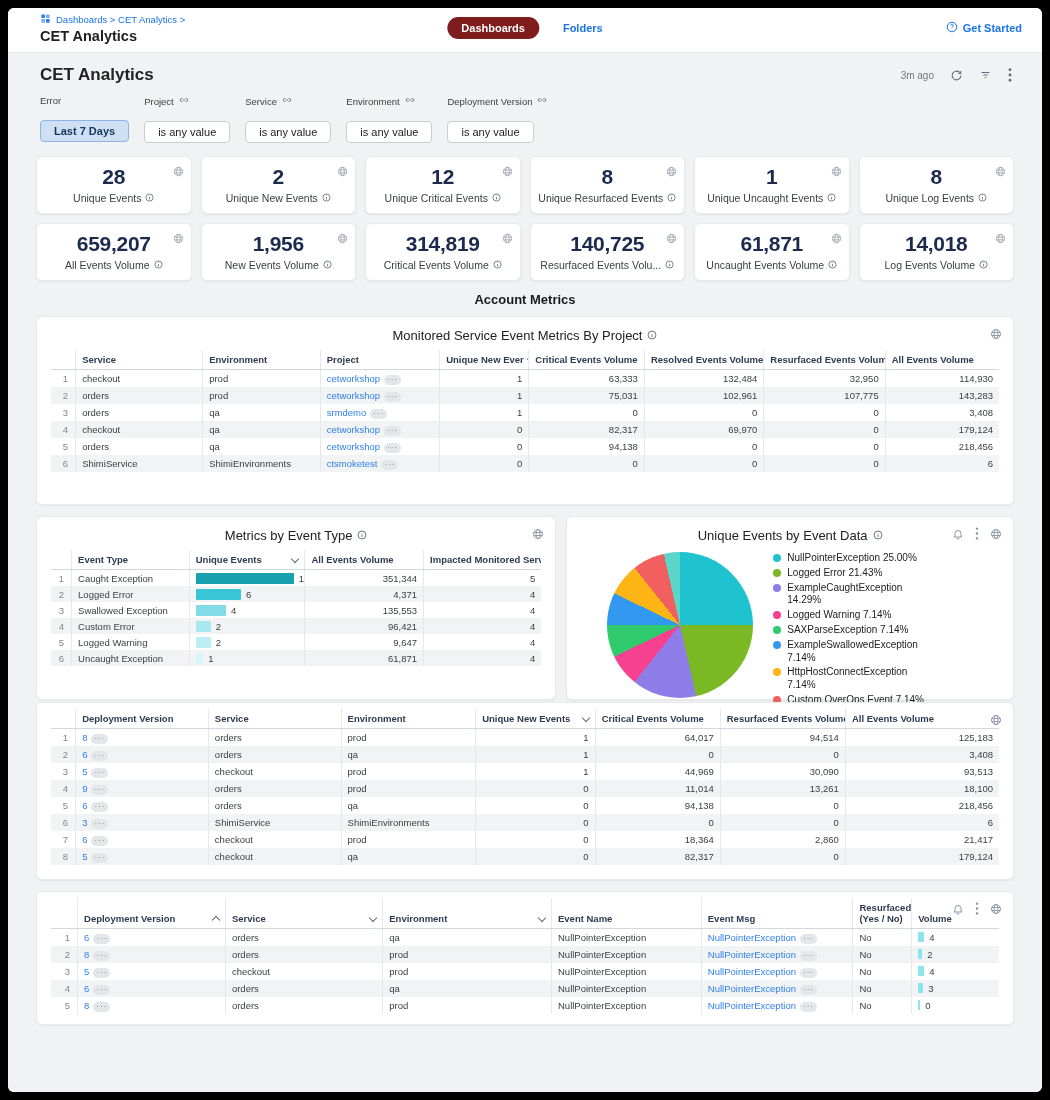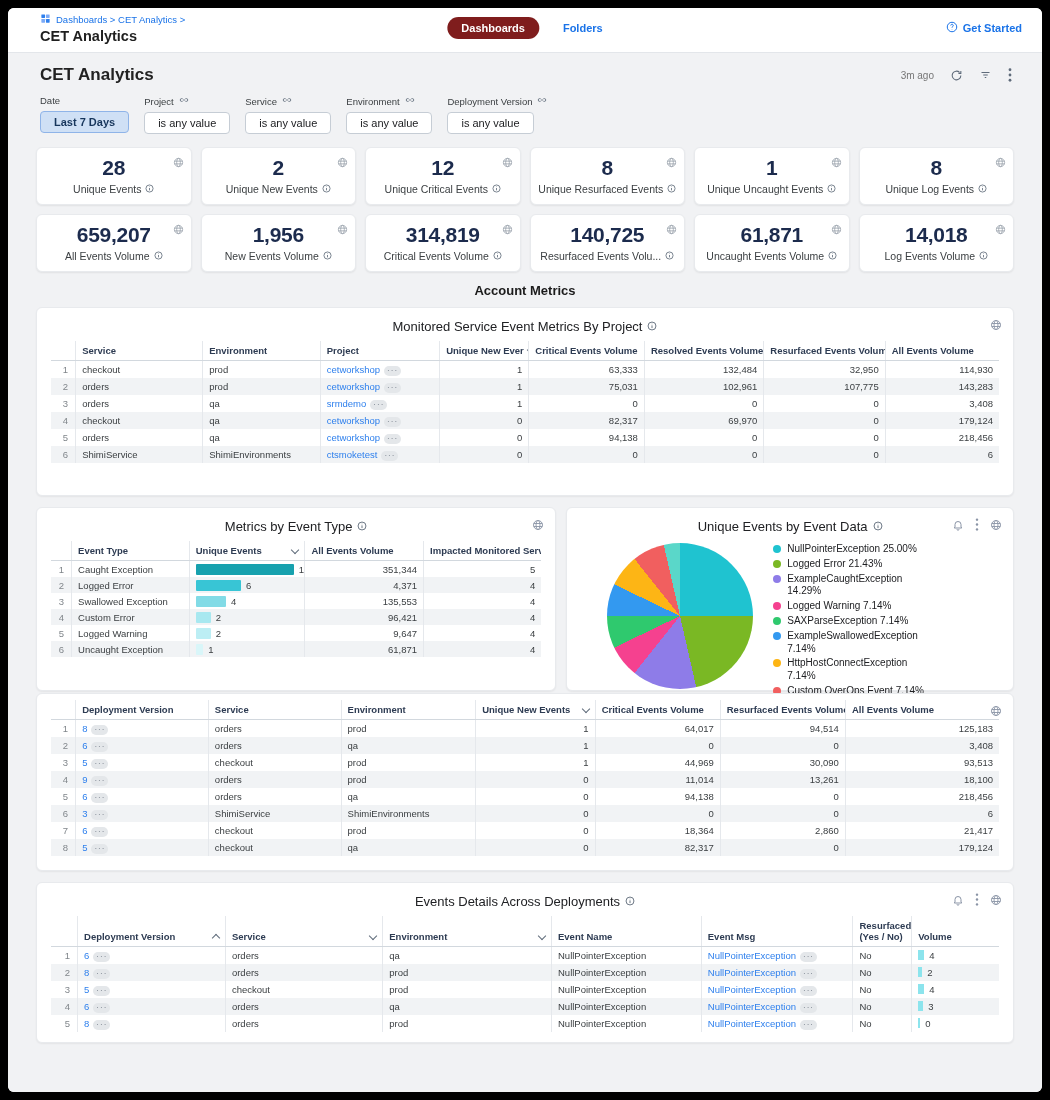--- a/index.html
+++ b/index.html
@@ -18,21 +18,21 @@
   
   .content{flex:1;background:#f1f2f4;padding:10px 24px 12px 24px;overflow:hidden;}
   .dash-header{display:flex;justify-content:space-between;align-items:center;margin:2px 6px 10px 8px;}
   .dash-title{font-size:17px;font-weight:600;color:#222;}
   .dash-actions{display:flex;align-items:center;gap:16px;color:#5f6b7a;}
   .dash-actions .ago{font-size:10px;color:#767676;}
   .icon-btn{cursor:pointer;display:flex;align-items:center;}
   
   .filters{display:flex;gap:15px;margin:0 8px 13px 8px;}
   .filter .flabel{display:flex;align-items:center;gap:5px;font-size:9.5px;color:#3c4043;}
-  .fbtn{margin-top:5px;font-size:11px;padding:4px 13px;border:1px solid #c6cdd5;border-radius:4px;background:#fff;color:#202124;cursor:pointer;}
+  .fbtn{margin-top:14px;font-size:11px;padding:4px 13px;border:1px solid #c6cdd5;border-radius:4px;background:#fff;color:#202124;cursor:pointer;}
   .fbtn.active{background:#cfe0f5;border-color:#8fb4e8;color:#17365c;font-weight:600;}
   
   .cards{display:grid;grid-template-columns:repeat(6,1fr);gap:9px;margin:0 4px 4px 4px;}
   .mcard{background:#fff;border:1px solid #e8eaed;border-radius:6px;box-shadow:0 1px 2px rgba(0,0,0,.07);
     height:56px;position:relative;display:flex;flex-direction:column;align-items:center;justify-content:center;}
   .mcard .num{font-size:21px;font-weight:600;color:#1c2b4d;letter-spacing:-.3px;line-height:1;}
   .mcard .mlabel{display:flex;align-items:center;gap:4px;font-size:10.5px;color:#3c4043;margin-top:5px;white-space:nowrap;}
   .mcard .globe{position:absolute;top:6px;right:7px;}
   .section-title{text-align:center;font-size:13px;font-weight:700;color:#1b1b1b;margin:11px 0 9px 0;}
   
@@ -134,21 +134,21 @@
               <circle cx="2" cy="2" r="1.6" fill="#5f6b7a"></circle>
               <circle cx="2" cy="8" r="1.6" fill="#5f6b7a"></circle>
               <circle cx="2" cy="14" r="1.6" fill="#5f6b7a"></circle>
             </svg>
         </span>
       </div>
     </div>
 
     <div class="filters" id="filters">
         <div class="filter"><div class="flabel">
-            <span>Date</span>
+            <span>Error</span>
           </div><button class="fbtn active">Last 7 Days</button></div>
         <div class="filter"><div class="flabel">
             <span>Project</span>
             <span><svg width="10" height="10" viewBox="0 0 24 24" fill="none" stroke="#5f6b7a" stroke-width="2">
                 <path d="M9 12h6"></path>
                 <path d="M8.5 8.5H6.5a3.5 3.5 0 000 7h2"></path>
                 <path d="M15.5 8.5h2a3.5 3.5 0 010 7h-2"></path>
               </svg></span>
           </div><button class="fbtn">is any value</button></div>
         <div class="filter"><div class="flabel">
@@ -879,28 +879,20 @@
               <circle cx="2" cy="2" r="1.5" fill="#8a94a6"></circle>
               <circle cx="2" cy="8" r="1.5" fill="#8a94a6"></circle>
               <circle cx="2" cy="14" r="1.5" fill="#8a94a6"></circle>
             </svg></span>
         <span><svg width="12" height="12" viewBox="0 0 24 24" fill="none" stroke="#8a94a6" stroke-width="1.8">
               <circle cx="12" cy="12" r="9"></circle>
               <ellipse cx="12" cy="12" rx="4" ry="9"></ellipse>
               <path d="M3.5 9h17M3.5 15h17"></path>
             </svg></span>
       </div>
-      <div class="card-title">
-        <span>Events Details Across Deployments</span>
-        <span><svg width="10" height="10" viewBox="0 0 24 24" fill="none" stroke="#5f6b7a" stroke-width="2.2">
-              <circle cx="12" cy="12" r="9.5"></circle>
-              <path d="M12 10.5v6.5"></path>
-              <circle cx="12" cy="7" r="1" fill="#5f6b7a" stroke="none"></circle>
-            </svg></span>
-      </div>
       <div id="tbl-details">
           <table class="dt">
             <colgroup>
               <col style="width:2.8%">
               <col style="width:15.6%">
               <col style="width:16.6%">
               <col style="width:17.8%">
               <col style="width:15.8%">
               <col style="width:16%">
               <col style="width:6.2%">

